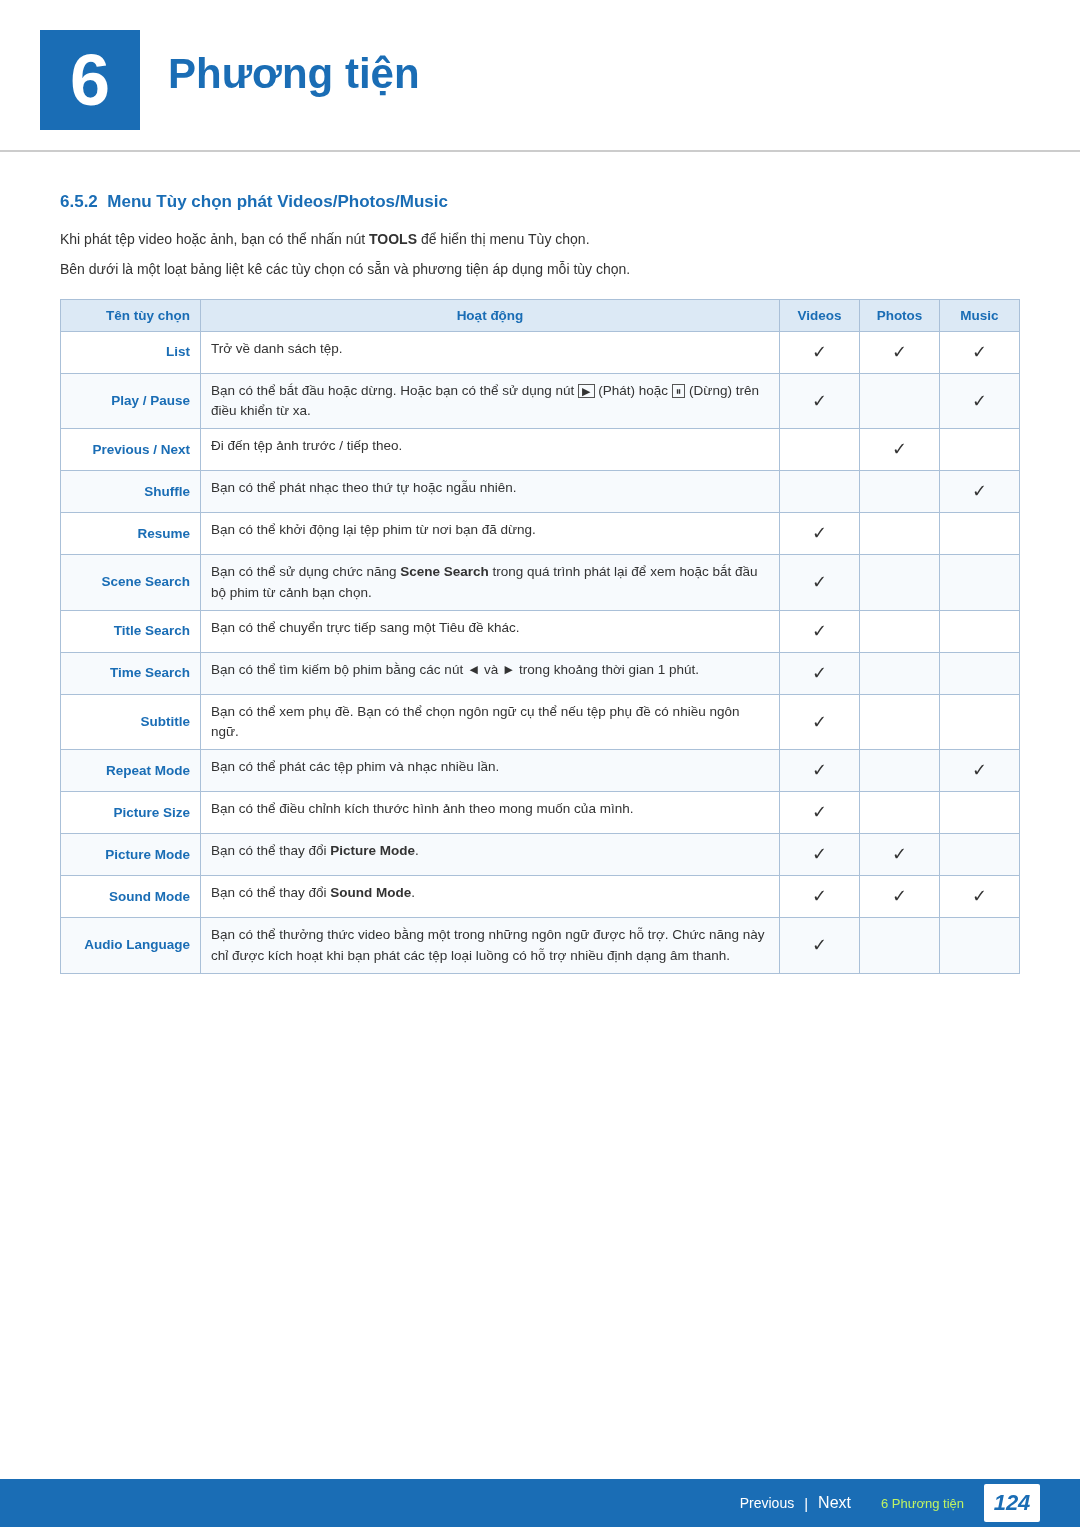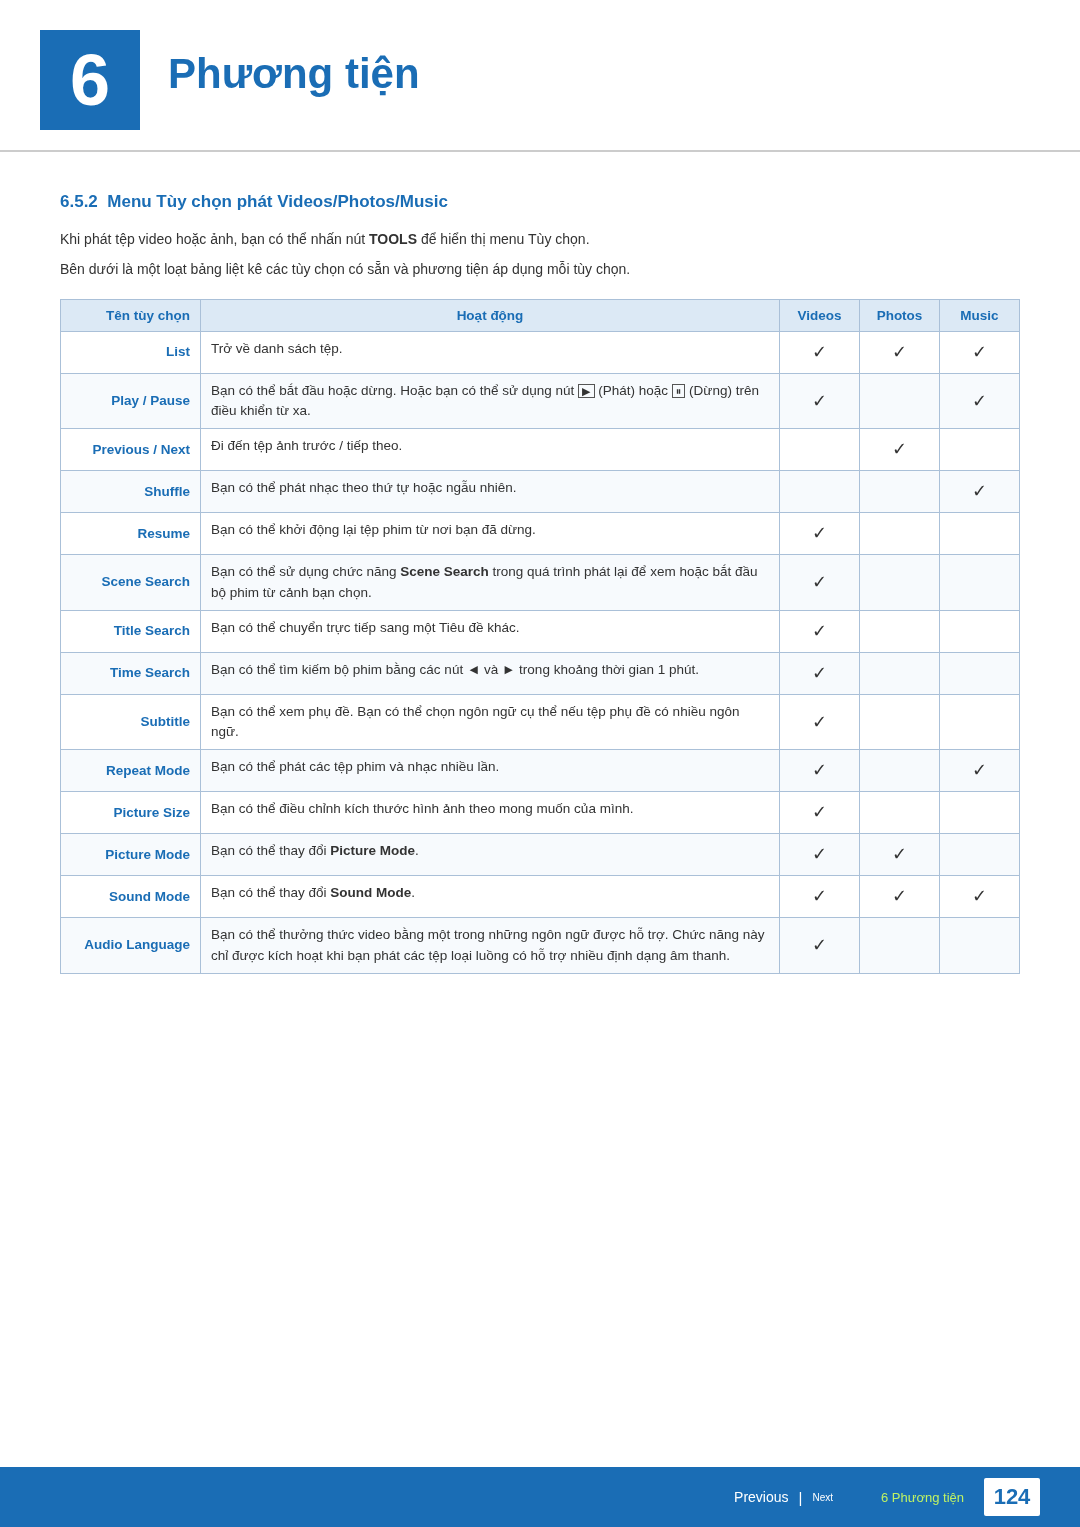--- a/index.html
+++ b/index.html
@@ -119,21 +119,21 @@
     .options-table tr:nth-child(odd) td {
       background: #fff;
     }
 
     
     .footer {
       position: absolute;
       bottom: 0;
       left: 0;
       right: 0;
-      height: 60px;
+      height: 48px;
       background: #1a6db5;
       display: flex;
       align-items: center;
       justify-content: flex-end;
       padding: 0 40px;
     }
 
     .footer-nav {
       display: flex;
       align-items: center;
@@ -142,42 +142,43 @@
 
     .footer-prev {
       color: #fff;
       font-size: 14px;
       margin-right: 10px;
       cursor: pointer;
     }
 
     .footer-next {
       color: #fff;
-      font-size: 10px;
-      margin-right: 48px;
+      font-size: 16px;
+      margin-right: 30px;
       cursor: pointer;
     }
 
     .footer-chapter {
       color: #bef264;
       font-size: 13px;
       margin-right: 20px;
     }
 
     .footer-page {
       background: #fff;
       color: #1a6db5;
       font-weight: bold;
       font-size: 22px;
       width: 56px;
       height: 38px;
       display: flex;
       align-items: center;
       justify-content: center;
       border-radius: 2px;
+      font-style: italic;
     }
   </style>
 </head>
 <body>
 
 <div class="header">
   <div class="chapter-box">
     <span>6</span>
   </div>
   <div class="chapter-title">Phương tiện</div>

